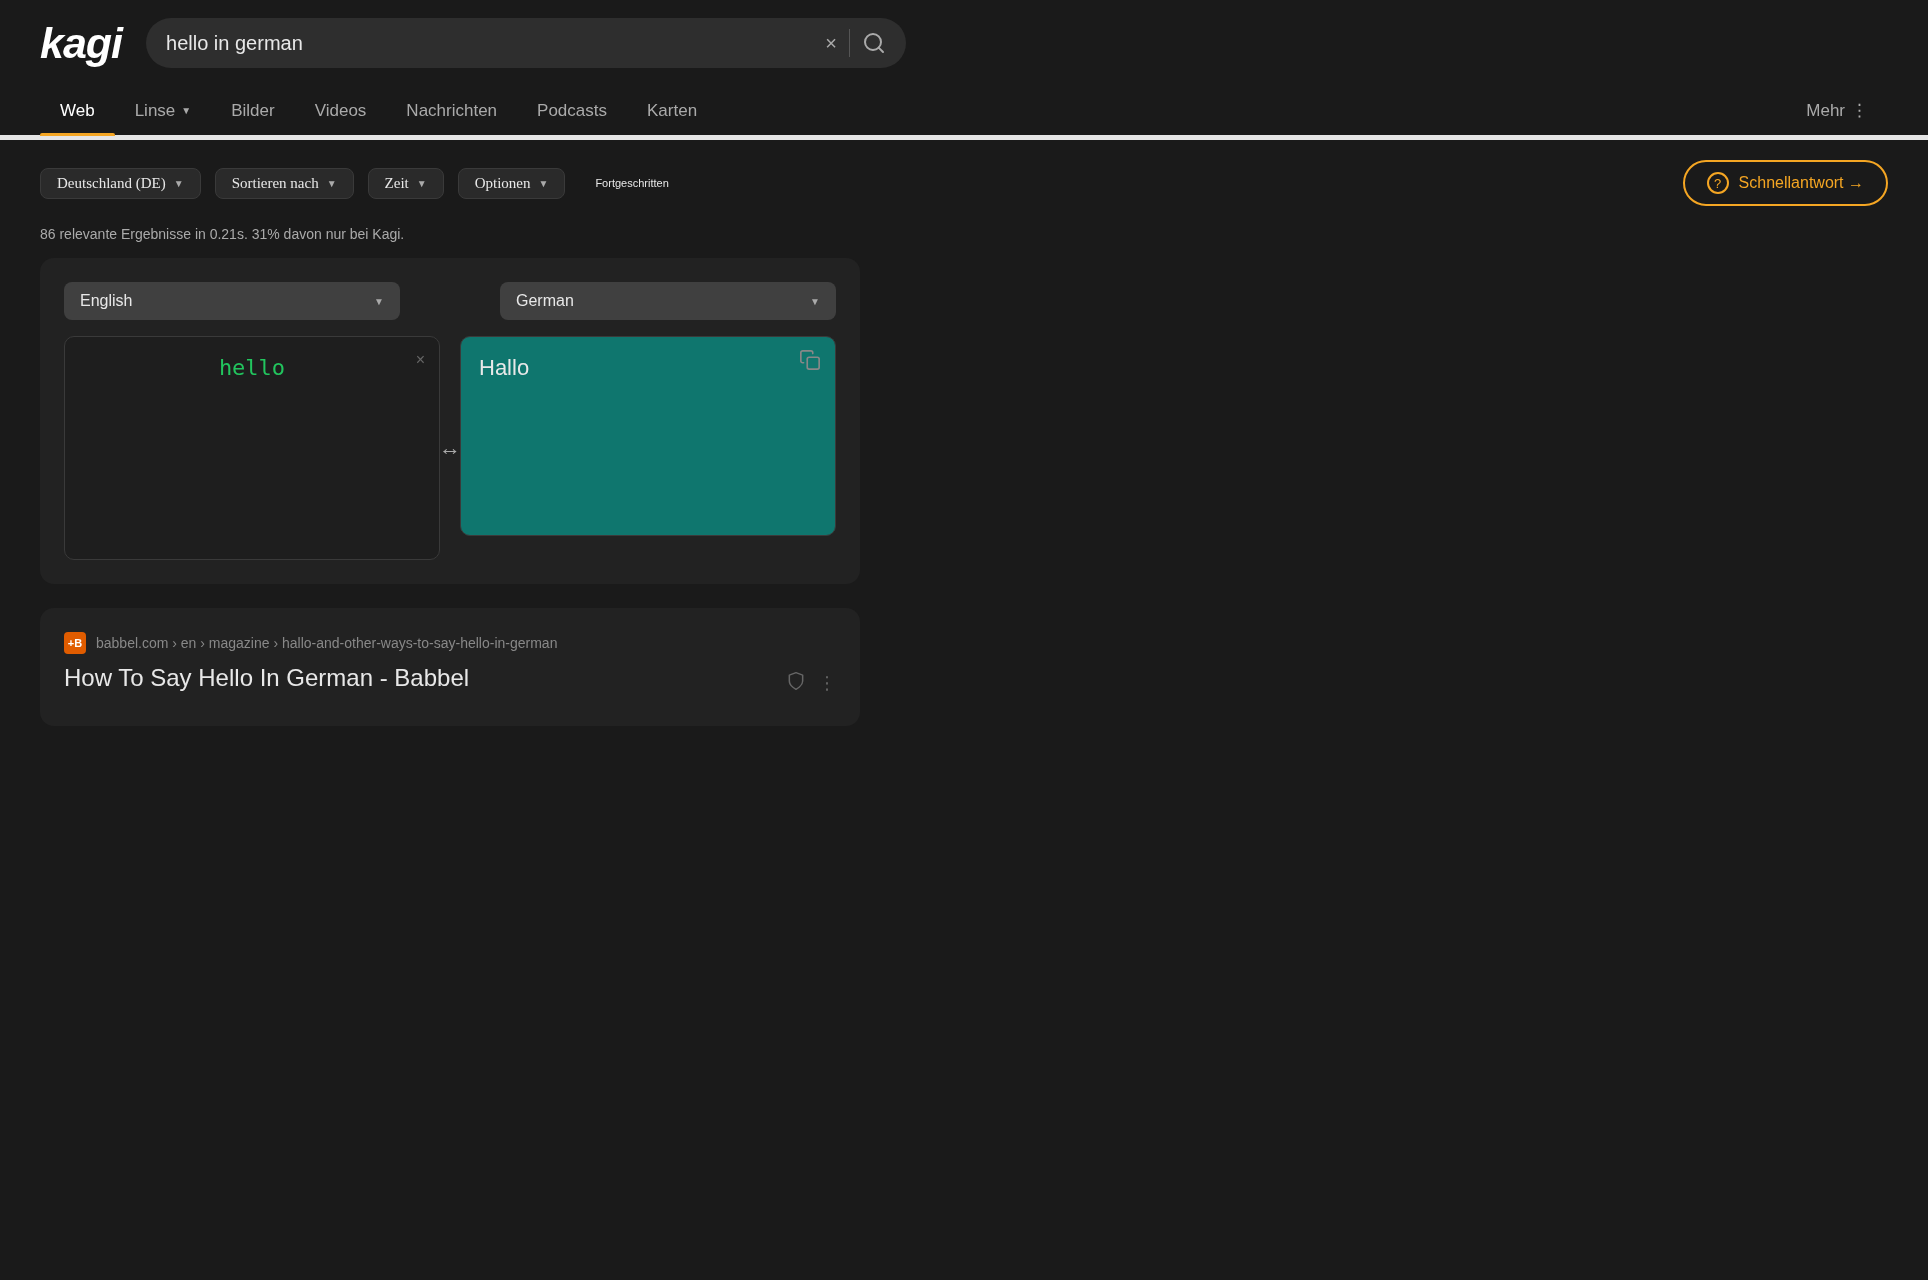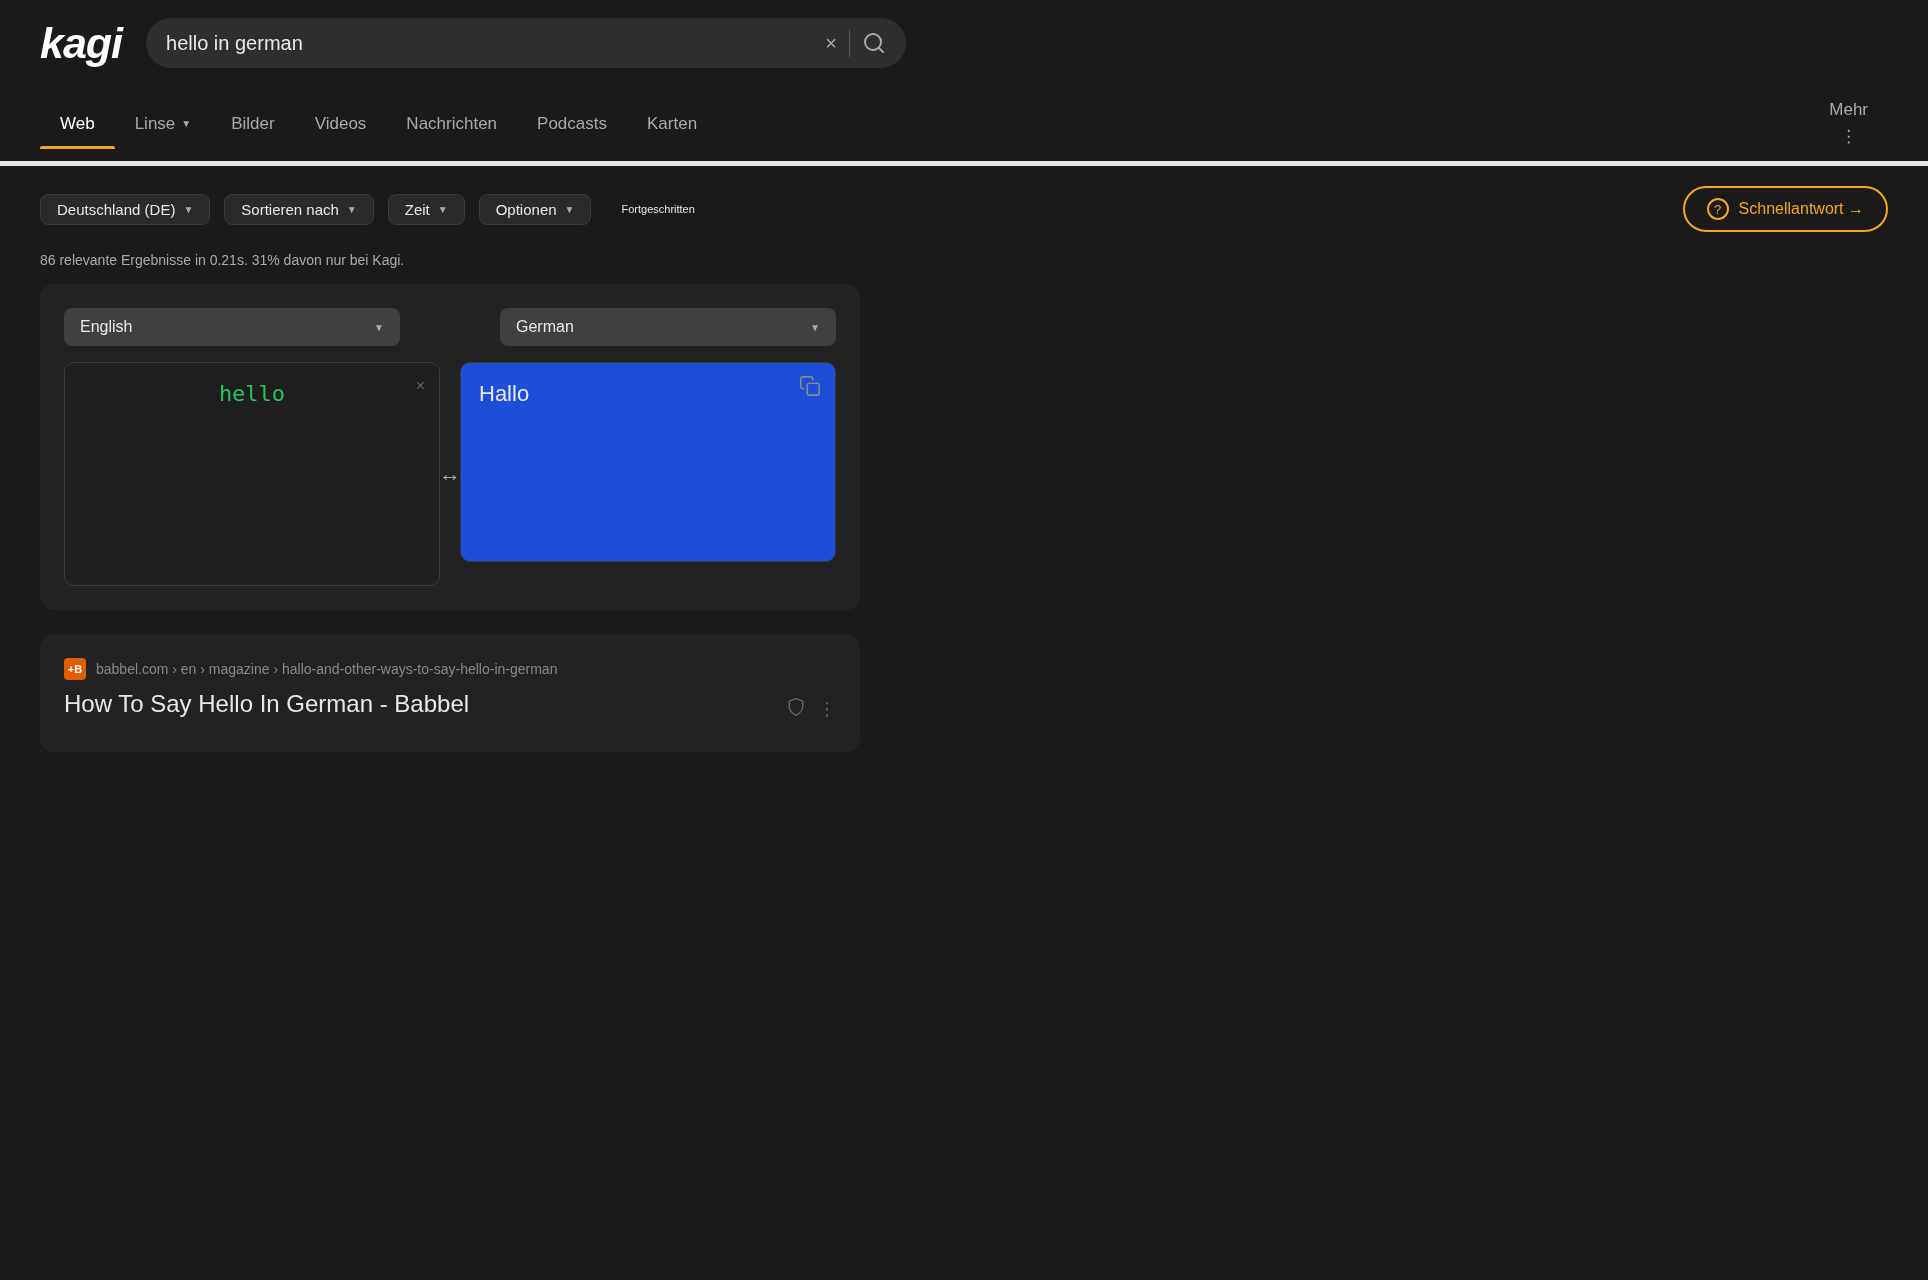--- a/index.html
+++ b/index.html
@@ -111,21 +111,20 @@
       border-radius: 2px 2px 0 0;
     }
 
     .nav-tab-chevron {
       font-size: 10px;
       color: #aaa;
     }
 
     .nav-mehr {
       margin-left: auto;
-      flex-direction: column;
     }
 
     
     .filters-bar {
       display: flex;
       align-items: center;
       padding: 20px 40px;
       gap: 14px;
     }
 
@@ -133,20 +132,21 @@
       display: flex;
       align-items: center;
       gap: 8px;
       background: #2a2a2a;
       border: 1px solid #3a3a3a;
       border-radius: 8px;
       padding: 6px 16px;
       color: #e8e8e8;
       font-size: 15px;
       cursor: pointer;
+      font-family: Liberation Serif, serif;
     }
 
     .filter-btn .chevron {
       font-size: 10px;
       color: #aaa;
     }
 
     .fortgeschritten-btn {
       background: transparent;
       border: none;
@@ -282,21 +282,21 @@
       right: 14px;
       color: #666;
       font-size: 16px;
       cursor: pointer;
       background: none;
       border: none;
     }
 
     .translator-output-box {
       flex: 1;
-      background: #1d4ed8;
+      background: #0f766e;
       border: 1px solid #3a3a3a;
       border-radius: 10px;
       padding: 18px 18px 60px;
       min-height: 200px;
       position: relative;
     }
 
     .translator-output-text {
       font-size: 22px;
       color: #e8e8e8;

